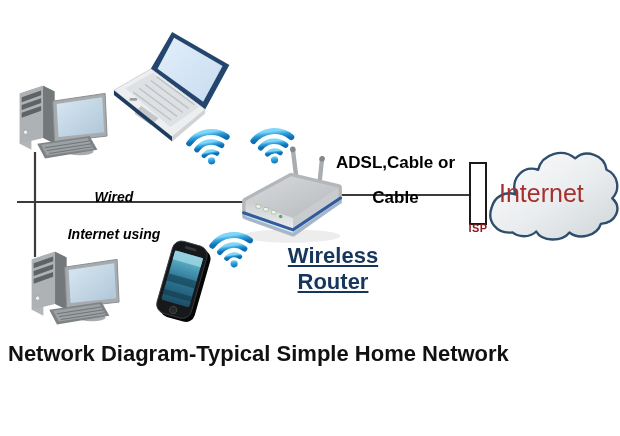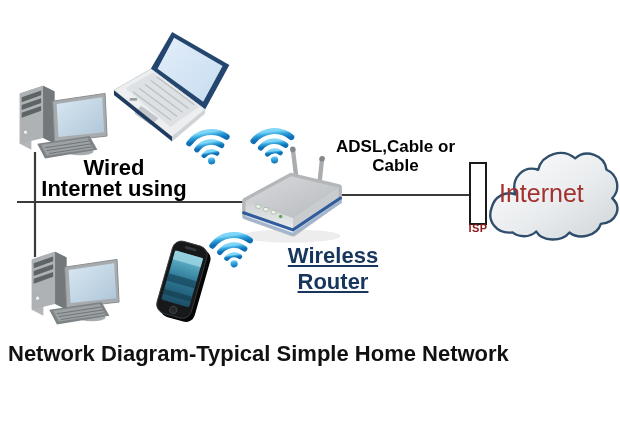--- a/index.html
+++ b/index.html
@@ -2,22 +2,22 @@
 <html style="--label-text: #000000; --title-text: #111111; --router-label: #17365D; --isp-label: #8B1A1A; --internet-label: #A5312F; --line: #3B3B3B; --cloud-outline: #2F4E6B; --wifi-blue-light: #66C9F2; --wifi-blue-dark: #0E6FB4; --router-stripe: #2E5C9E;"><head>
 <meta charset="utf-8">
 <style>
   html,body{margin:0;padding:0;background:#ffffff;}
   #stage{
     position:relative;width:620px;height:436px;background:#ffffff;overflow:hidden;
     font-family:"Liberation Sans",sans-serif;
   }
   #scene{position:absolute;left:0;top:0;}
   .lbl{position:absolute;color:var(--label-text,#000);font-weight:bold;text-align:center;}
-  .lbl span{display:block;}
-  #lbl-wired{left:38px;top:157px;width:152px;font-size:22px;line-height:21px;}
+  .lbl span{display:block;margin-top:16px;}
+  #lbl-wired{left:38px;top:171px;width:152px;font-size:14px;line-height:21px;font-style:italic;}
   #lbl-adsl{left:323px;top:137px;width:145px;font-size:17px;line-height:19px;}
   #lbl-router{left:258px;top:243px;width:150px;font-size:22px;color:var(--router-label,#17365D);text-decoration:underline;}
   #lbl-isp{left:455px;top:222px;width:46px;font-size:11px;color:var(--isp-label,#8B1A1A);letter-spacing:.5px;}
   #lbl-internet{left:499px;top:179px;width:100px;font-size:25px;font-weight:normal;text-align:left;
     color:var(--internet-label,#A5312F);}
   #diagram-title{left:8px;top:341px;width:600px;font-size:22px;text-align:left;color:var(--title-text,#111);}
 </style>
 </head>
 <body>
 

